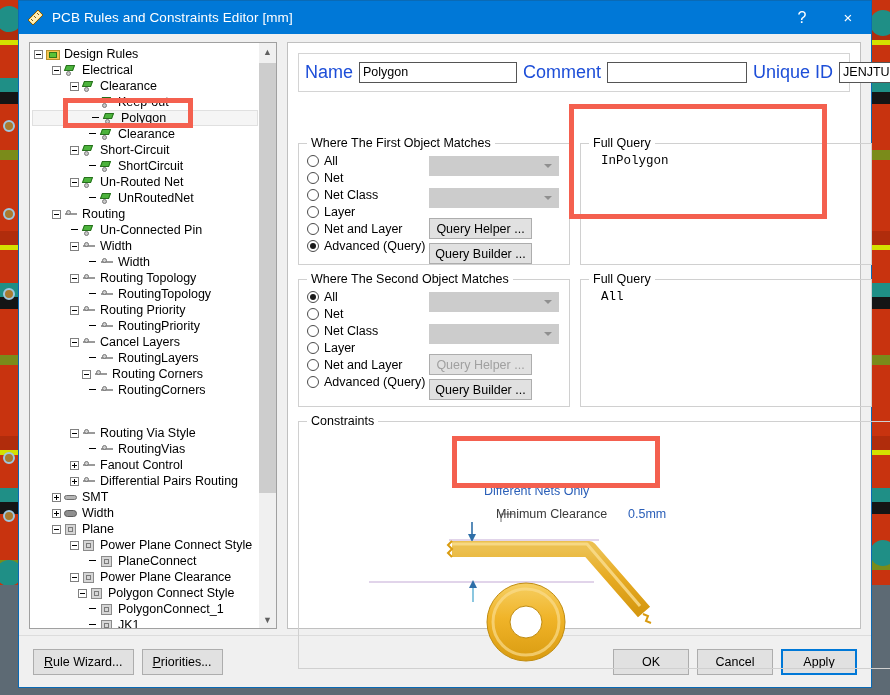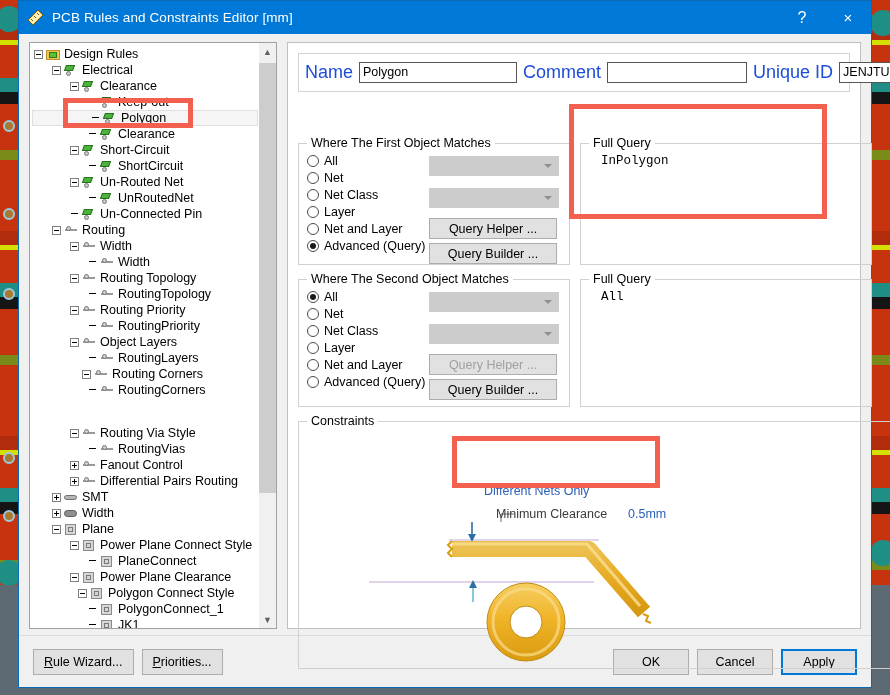--- a/index.html
+++ b/index.html
@@ -424,21 +424,21 @@
     font-size: 12.5px;
     color: #000;
     display: flex;
     align-items: center;
     justify-content: center;
     font-family: "Liberation Sans", sans-serif;
     white-space: nowrap;
   }
   .btn.disabled { color: #a0a0a0; }
 
-  .qbtn { position: absolute; width: 128px; height: 21px; }
+  .qbtn { position: absolute; width: 103px; height: 21px; }
 
   
   .fq-text {
     position: absolute;
     left: 20px;
     top: 10px;
     right: 6px;
     font-family: "Liberation Mono", monospace;
     font-size: 12.5px;
     color: #000;
@@ -592,30 +592,30 @@
           <div class="tnode" style="padding-left: 40px;">
             <span class="expander "></span>
             <span class="ticon net"></span>
             <span class="tlabel">Un-Routed Net</span>
           </div>
           <div class="tnode" style="padding-left: 58px;">
             <span class="expander none"></span>
             <span class="ticon net"></span>
             <span class="tlabel">UnRoutedNet</span>
           </div>
+          <div class="tnode" style="padding-left: 22px;">
+            <span class="expander "></span>
+            <span class="ticon route"></span>
+            <span class="tlabel">Routing</span>
+          </div>
           <div class="tnode" style="padding-left: 40px;">
             <span class="expander none"></span>
             <span class="ticon net"></span>
             <span class="tlabel">Un-Connected Pin</span>
           </div>
-          <div class="tnode" style="padding-left: 22px;">
-            <span class="expander "></span>
-            <span class="ticon route"></span>
-            <span class="tlabel">Routing</span>
-          </div>
           <div class="tnode" style="padding-left: 40px;">
             <span class="expander "></span>
             <span class="ticon route"></span>
             <span class="tlabel">Width</span>
           </div>
           <div class="tnode" style="padding-left: 58px;">
             <span class="expander none"></span>
             <span class="ticon route"></span>
             <span class="tlabel">Width</span>
           </div>
@@ -635,21 +635,21 @@
             <span class="tlabel">Routing Priority</span>
           </div>
           <div class="tnode" style="padding-left: 58px;">
             <span class="expander none"></span>
             <span class="ticon route"></span>
             <span class="tlabel">RoutingPriority</span>
           </div>
           <div class="tnode" style="padding-left: 40px;">
             <span class="expander "></span>
             <span class="ticon route"></span>
-            <span class="tlabel">Object Layers</span>
+            <span class="tlabel">Cancel Layers</span>
           </div>
           <div class="tnode" style="padding-left: 58px;">
             <span class="expander none"></span>
             <span class="ticon route"></span>
             <span class="tlabel">RoutingLayers</span>
           </div>
           <div class="tnode" style="padding-left: 40px; margin-left: 12px;">
             <span class="expander "></span>
             <span class="ticon route"></span>
             <span class="tlabel">Routing Corners</span>

